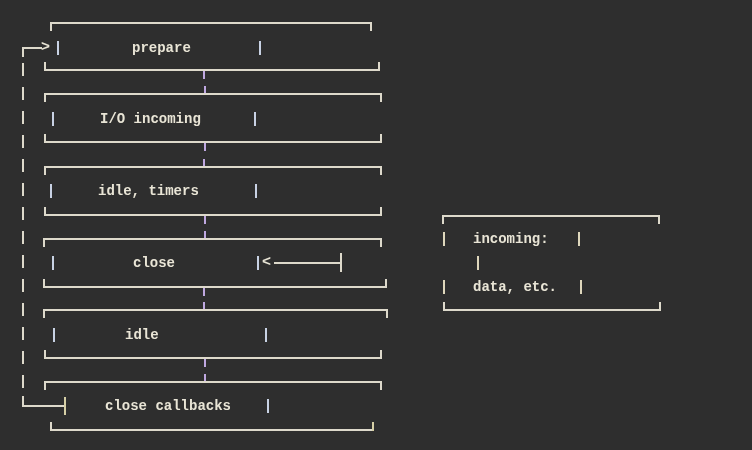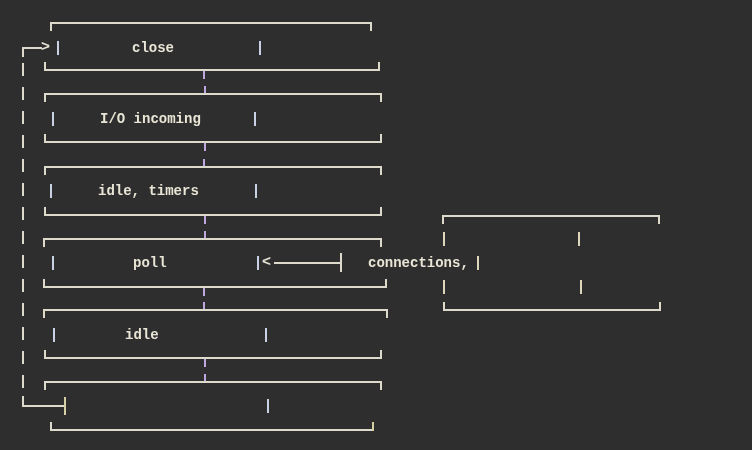--- a/index.html
+++ b/index.html
@@ -44,21 +44,21 @@
   <div class="v" style="left:22px;top:351px;height:13px"></div>
   <div class="v" style="left:22px;top:375px;height:13px"></div>
   <div class="v" style="left:22px;top:396px;height:11px"></div>
   <div class="h" style="left:22px;top:405px;width:42px"></div>
   <div class="v tee" style="left:64px;top:397px;height:18px"></div>
 
   <div class="h" style="left:50px;top:22px;width:322px"></div>
   <div class="v" style="left:50px;top:22px;height:9px"></div>
   <div class="v" style="left:370px;top:22px;height:9px"></div>
   <div class="v pipe" style="left:57px;top:41px;height:14px"></div>
-  <div class="lbl" style="left:132px;top:39px">close</div>
+  <div class="lbl" style="left:132px;top:39px">prepare</div>
   <div class="v pipe" style="left:259px;top:41px;height:14px"></div>
   <div class="h" style="left:44px;top:69px;width:336px"></div>
   <div class="v" style="left:44px;top:62px;height:9px"></div>
   <div class="v" style="left:378px;top:62px;height:9px"></div>
   <div class="v tick" style="left:203px;top:71px;height:8px"></div>
 
   <div class="v tick" style="left:204px;top:86px;height:8px"></div>
   <div class="h" style="left:44px;top:93px;width:338px"></div>
   <div class="v" style="left:44px;top:93px;height:9px"></div>
   <div class="v" style="left:380px;top:93px;height:9px"></div>
@@ -80,21 +80,21 @@
   <div class="h" style="left:44px;top:214px;width:338px"></div>
   <div class="v" style="left:44px;top:207px;height:9px"></div>
   <div class="v" style="left:380px;top:207px;height:9px"></div>
   <div class="v tick" style="left:204px;top:216px;height:8px"></div>
 
   <div class="v tick" style="left:204px;top:231px;height:8px"></div>
   <div class="h" style="left:43px;top:238px;width:339px"></div>
   <div class="v" style="left:43px;top:238px;height:9px"></div>
   <div class="v" style="left:380px;top:238px;height:9px"></div>
   <div class="v pipe" style="left:52px;top:256px;height:14px"></div>
-  <div class="lbl" style="left:133px;top:254px">poll</div>
+  <div class="lbl" style="left:133px;top:254px">close</div>
   <div class="v pipe" style="left:257px;top:256px;height:14px"></div>
   <div class="h" style="left:43px;top:286px;width:344px"></div>
   <div class="v" style="left:43px;top:279px;height:9px"></div>
   <div class="v" style="left:385px;top:279px;height:9px"></div>
   <div class="v tick" style="left:203px;top:288px;height:8px"></div>
 
   <div class="glyph" style="left:262px;top:254px">&lt;</div>
   <div class="h" style="left:274px;top:262px;width:66px"></div>
   <div class="v" style="left:340px;top:253px;height:19px"></div>
 
@@ -107,35 +107,37 @@
   <div class="v pipe" style="left:265px;top:328px;height:14px"></div>
   <div class="h" style="left:44px;top:357px;width:338px"></div>
   <div class="v" style="left:44px;top:350px;height:9px"></div>
   <div class="v" style="left:380px;top:350px;height:9px"></div>
   <div class="v tick" style="left:204px;top:359px;height:8px"></div>
 
   <div class="v tick" style="left:204px;top:374px;height:8px"></div>
   <div class="h" style="left:44px;top:381px;width:338px"></div>
   <div class="v" style="left:44px;top:381px;height:9px"></div>
   <div class="v" style="left:380px;top:381px;height:9px"></div>
+  <div class="lbl" style="left:105px;top:397px">close callbacks</div>
   <div class="v pipe" style="left:267px;top:399px;height:14px"></div>
   <div class="h" style="left:50px;top:429px;width:324px"></div>
   <div class="v" style="left:50px;top:422px;height:9px"></div>
   <div class="v tee" style="left:372px;top:422px;height:9px"></div>
 
   <div class="h" style="left:442px;top:215px;width:218px"></div>
   <div class="v" style="left:442px;top:215px;height:9px"></div>
   <div class="v" style="left:658px;top:215px;height:9px"></div>
 
   <div class="v wpipe" style="left:443px;top:232px;height:14px"></div>
+  <div class="lbl" style="left:473px;top:230px">incoming:</div>
   <div class="v wpipe" style="left:578px;top:232px;height:14px"></div>
 
-  <div class="lbl" style="left:368px;top:254px">connections,</div>
   <div class="v wpipe" style="left:477px;top:256px;height:14px"></div>
 
   <div class="v wpipe" style="left:443px;top:280px;height:14px"></div>
+  <div class="lbl" style="left:473px;top:278px">data, etc.</div>
   <div class="v wpipe" style="left:580px;top:280px;height:14px"></div>
 
   <div class="h" style="left:443px;top:309px;width:218px"></div>
   <div class="v" style="left:443px;top:302px;height:9px"></div>
   <div class="v" style="left:659px;top:302px;height:9px"></div>
 
 </div>
 
 </body></html>

